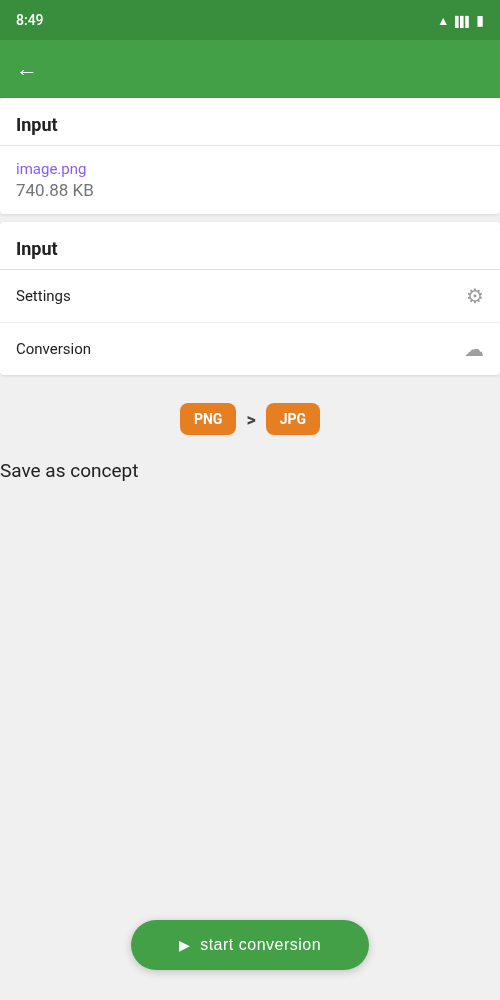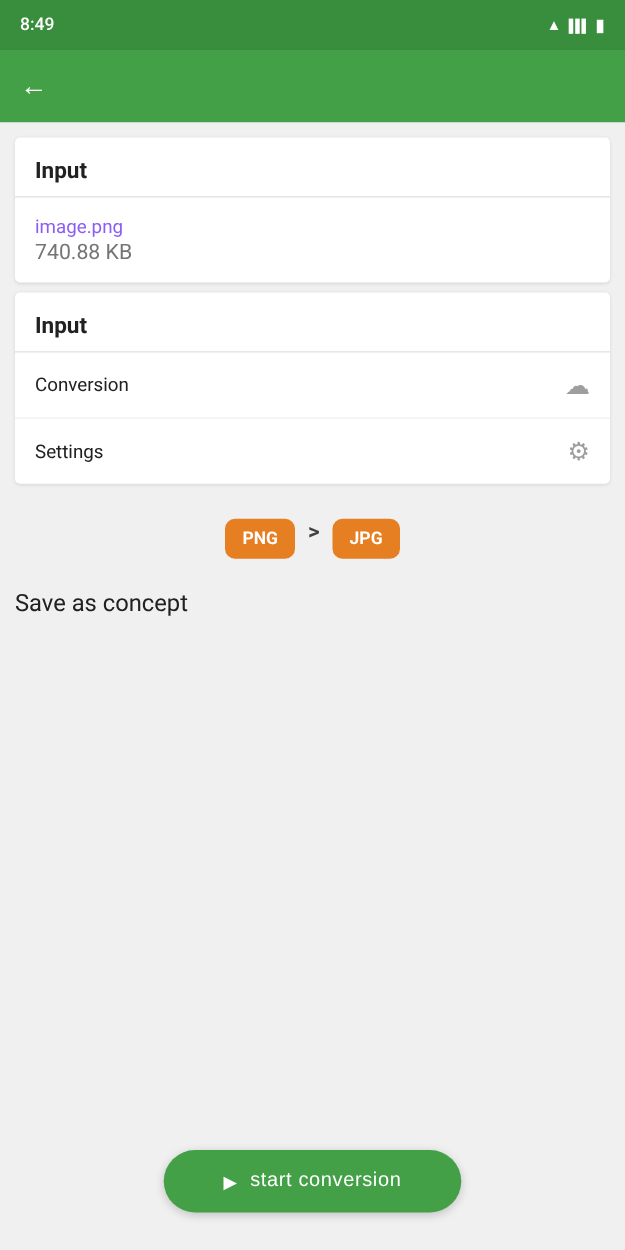--- a/index.html
+++ b/index.html
@@ -53,21 +53,21 @@
     .toolbar-title {
       color: white;
       font-size: 22px;
       font-weight: 500;
     }
 
     
     .content {
       background: #f0f0f0;
       flex: 1;
-      padding: 12px;
+      padding: 0;
       display: flex;
       flex-direction: column;
       gap: 8px;
     }
 
     
     .card {
       background: white;
       border-radius: 4px;
       overflow: hidden;
@@ -113,20 +113,21 @@
 
     .file-size {
       font-size: 17px;
       color: #757575;
       margin-top: 2px;
     }
 
     
     .conversion-area {
       display: flex;
+      align-items: center;
       justify-content: center;
       gap: 10px;
       padding: 20px 0 8px 0;
     }
 
     .badge {
       background: #e67e22;
       color: white;
       font-size: 14px;
       font-weight: 700;
@@ -232,26 +233,26 @@
       <div>
         <div class="file-name">image.png</div>
         <div class="file-size">740.88 KB</div>
       </div>
     </div>
   </div>
 
   <div class="card">
     <div class="card-header">Input</div>
     <div class="card-row">
+      <span class="row-label">Settings</span>
+      <span class="row-icon gear-icon"></span>
+    </div>
+    <div class="card-row">
       <span class="row-label">Conversion</span>
       <span class="row-icon cloud-icon"></span>
-    </div>
-    <div class="card-row">
-      <span class="row-label">Settings</span>
-      <span class="row-icon gear-icon"></span>
     </div>
   </div>
 
   <div class="conversion-area">
     <span class="badge">PNG</span>
     <span class="badge-arrow">&gt;</span>
     <span class="badge">JPG</span>
   </div>
 
   <div class="save-concept">Save as concept</div>

